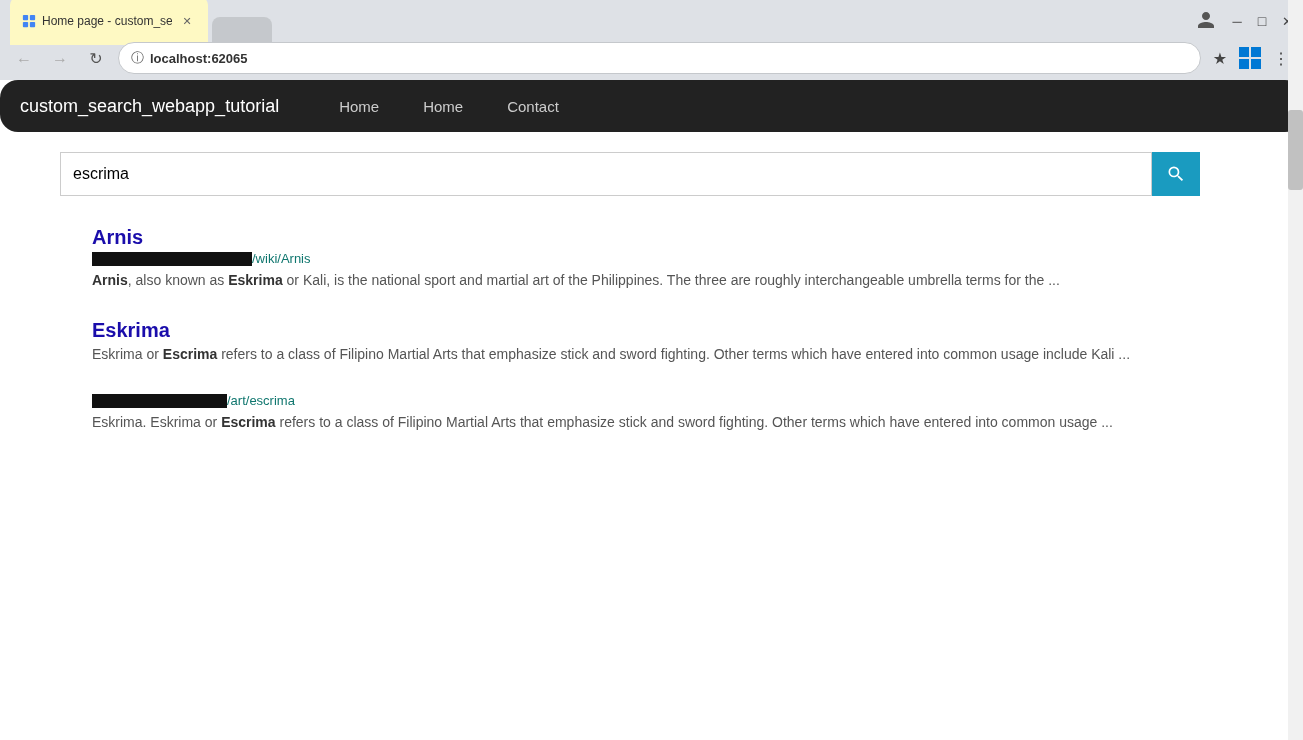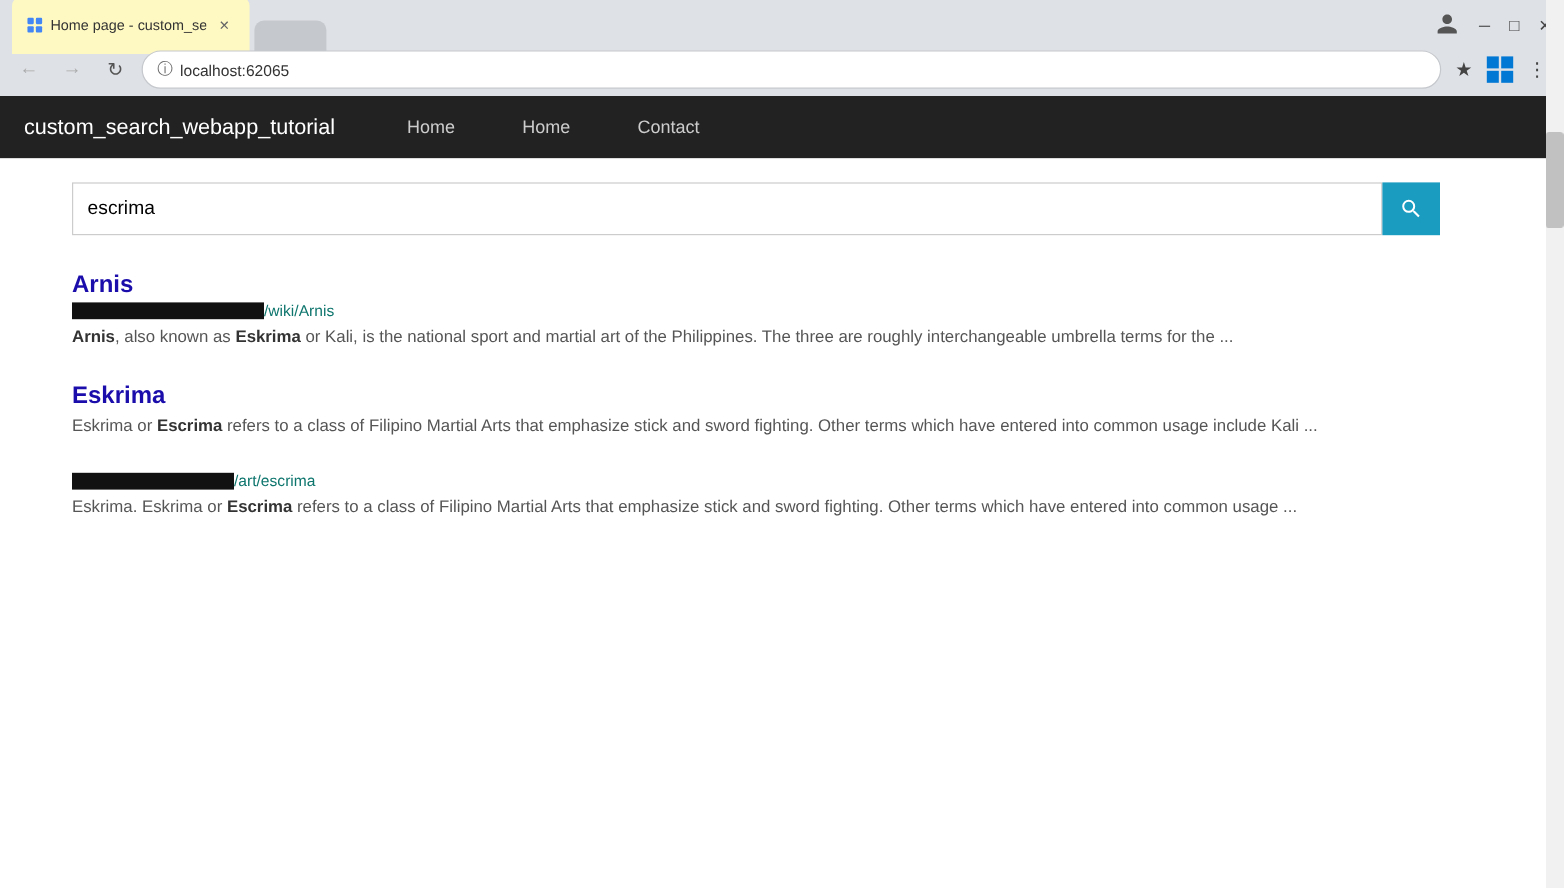--- a/index.html
+++ b/index.html
@@ -101,20 +101,21 @@
       height: 32px;
       gap: 6px;
     }
     .address-input {
       flex: 1;
       border: none;
       outline: none;
       font-size: 13px;
       color: #333;
       background: transparent;
+      font-weight: bold;
     }
     .address-icon {
       color: #666;
       font-size: 13px;
     }
     .star-btn, .windows-btn, .menu-btn {
       background: none;
       border: none;
       cursor: pointer;
       font-size: 16px;
@@ -134,29 +135,30 @@
     .windows-logo-cell:nth-child(3) { background: #0078d4; }
 
     
     .app-navbar {
       background: #222;
       color: #fff;
       display: flex;
       align-items: center;
       padding: 0 20px;
       height: 52px;
+      border-radius: 18px;
     }
     .app-brand {
       font-size: 18px;
       color: #fff;
       margin-right: 40px;
     }
     .app-nav-links {
       display: flex;
-      gap: 16px;
+      gap: 4px;
     }
     .app-nav-link {
       color: #ccc;
       text-decoration: none;
       padding: 14px 20px;
       font-size: 15px;
       cursor: pointer;
       display: block;
     }
 
@@ -189,20 +191,21 @@
       display: flex; align-items: center; justify-content: center;
     }
     .search-icon-svg {
       width: 20px; height: 20px;
       fill: #fff;
     }
 
     
     .result-item {
       margin-bottom: 28px;
+      margin-left: 32px;
     }
     .result-title {
       font-size: 20px;
       color: #1a0dab;
       text-decoration: none;
       font-weight: bold;
       cursor: pointer;
       display: block;
       margin-bottom: 2px;
     }

